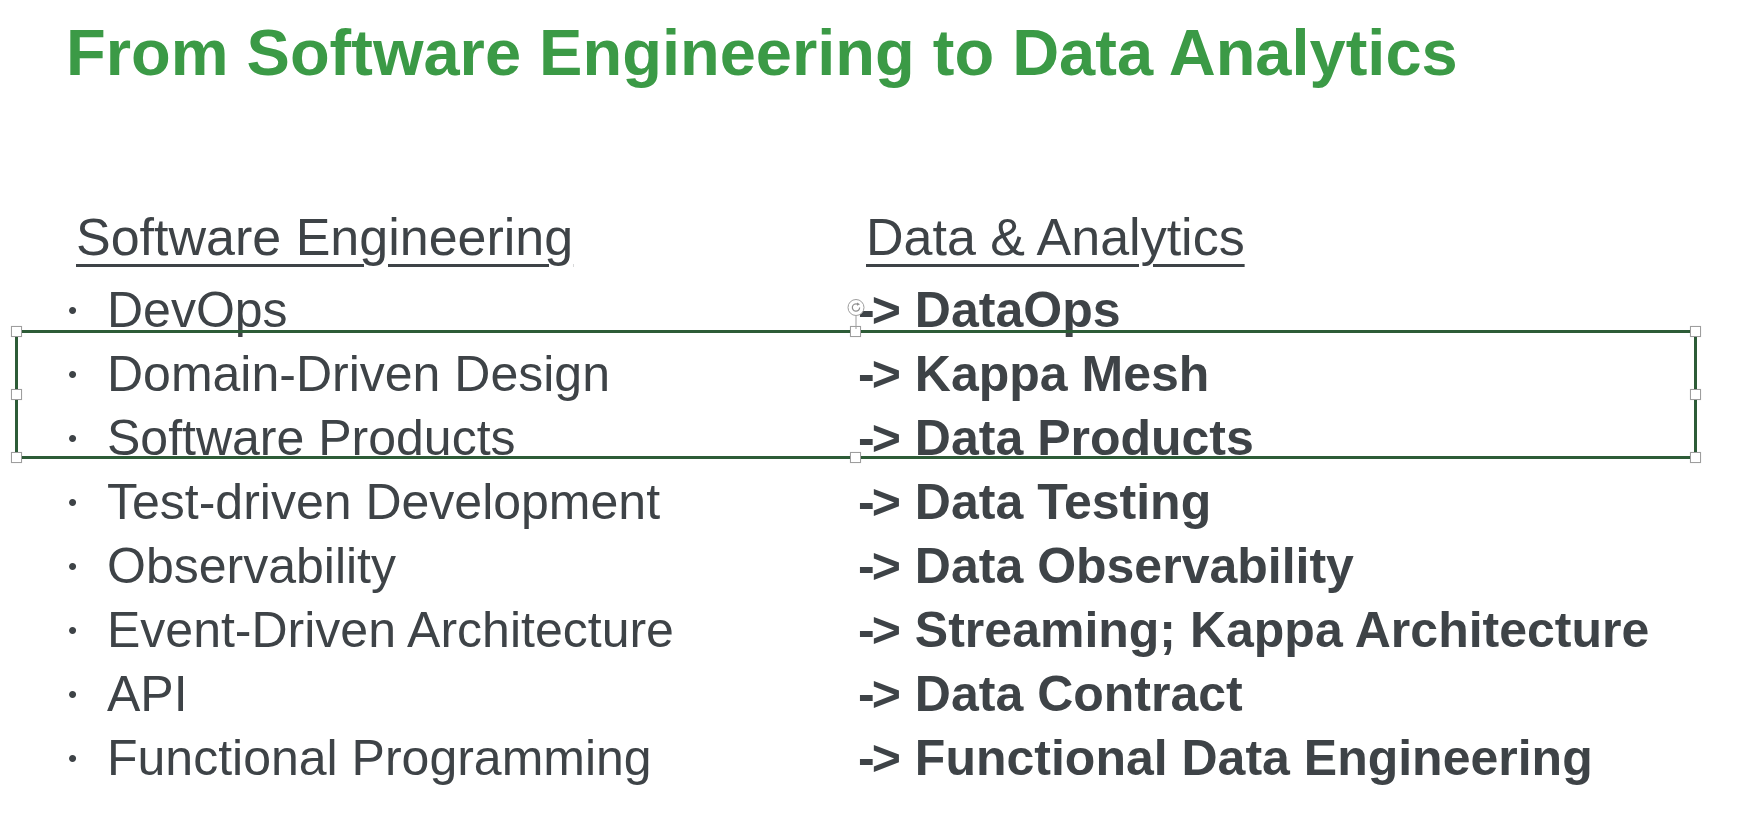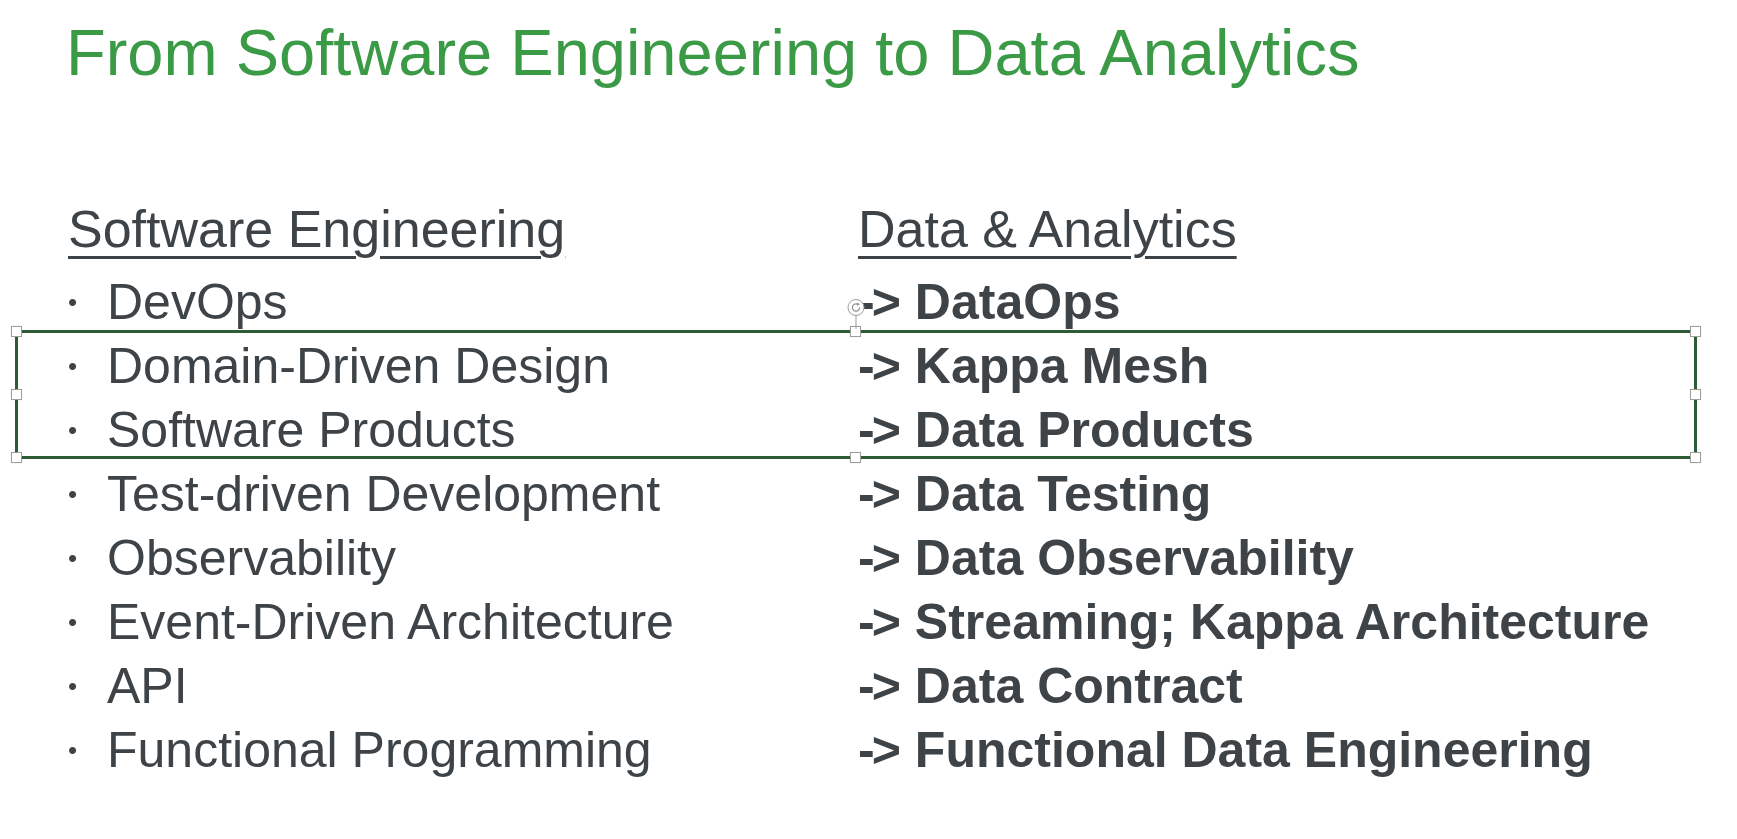--- a/index.html
+++ b/index.html
@@ -15,31 +15,31 @@
   body{
     width:1737px;height:839px;
     background:var(--background);
     font-family:"Liberation Sans",sans-serif;
     color:var(--body-text);
   }
   .slide{position:relative;width:1737px;height:839px;overflow:hidden;background:var(--background);}
 
   .slide-title{
     position:absolute;left:66px;top:16px;
-    font-size:65px;line-height:1.15;font-weight:400;
+    font-size:65px;line-height:1.15;font-weight:700;
     color:var(--title-green);
     white-space:nowrap;
   }
 
   .column{position:absolute;top:200px;}
   .col-left{left:68px;width:780px;}
   .col-right{left:858px;width:860px;}
 
   .col-header{
-    margin:0;
+    margin:8px;
     font-size:52px;line-height:58px;font-weight:400;
     color:var(--body-text);
     text-decoration:underline;
     text-decoration-thickness:3px;
     text-underline-offset:9px;
     white-space:nowrap;
   }
 
   .item-list{list-style:none;margin:12px 0 0 0;padding:0;}
   .row{

